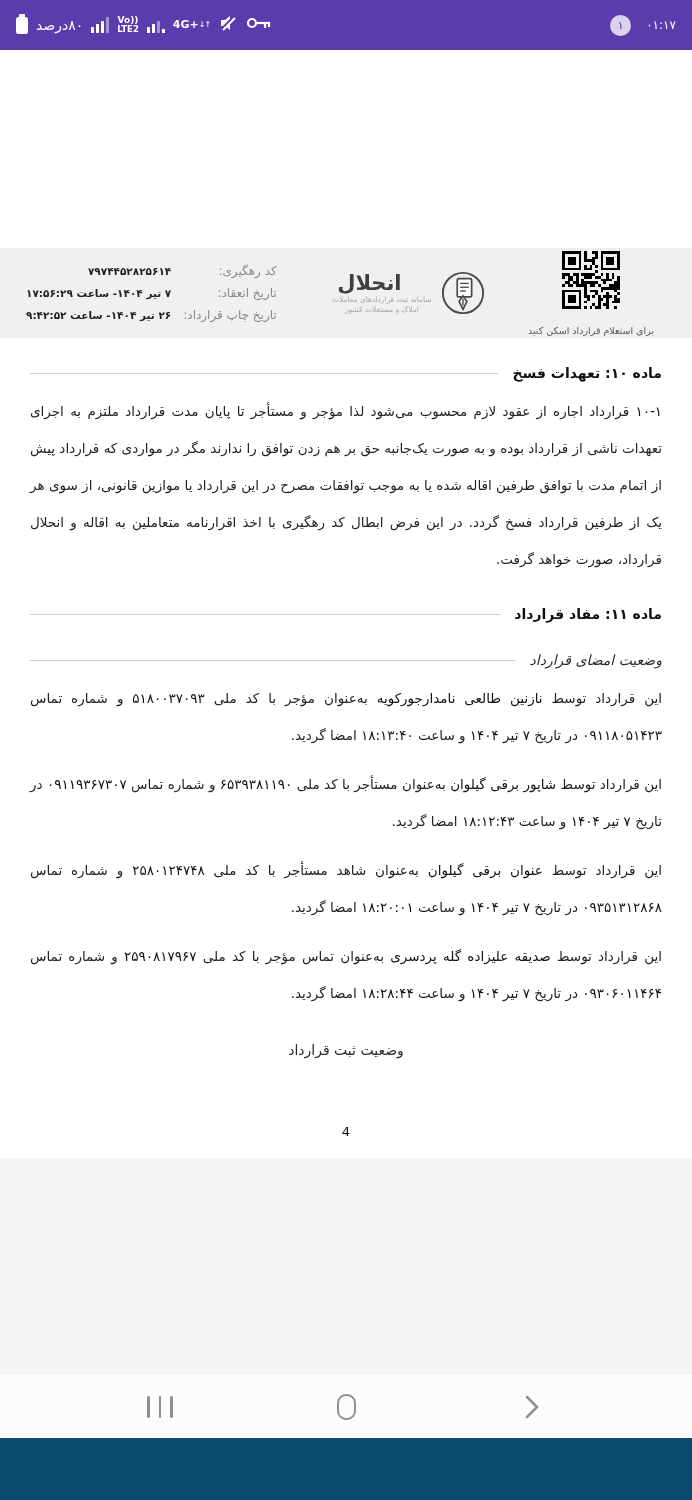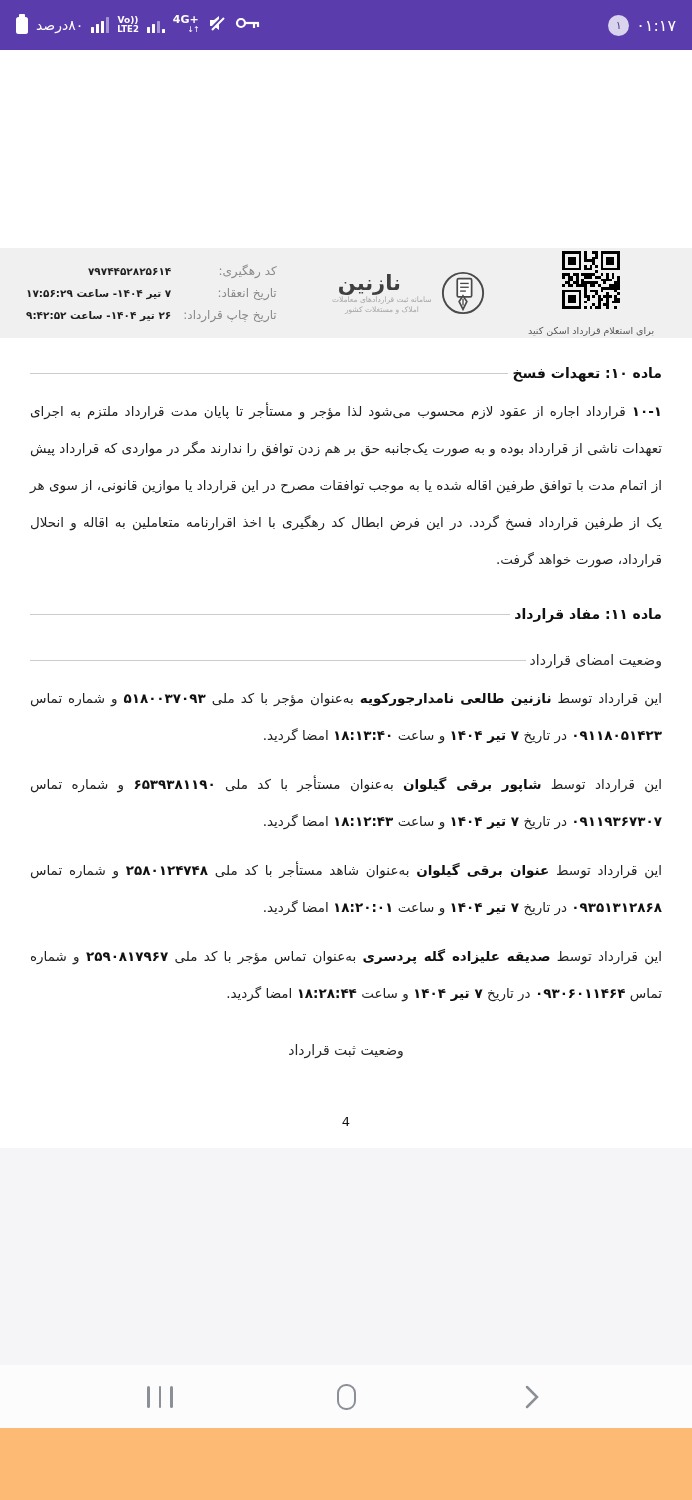--- a/index.html
+++ b/index.html
@@ -1,64 +1,64 @@
 <!DOCTYPE html>
 <html lang="fa"><head>
 <meta charset="utf-8">
 <style>
   * { margin:0; padding:0; box-sizing:border-box; }
   html,body { background:#ffffff; }
   body { font-family:"DejaVu Sans", sans-serif; }
-  .screen { width:692px; height:1500px; position:relative; background:#fdba74; overflow:hidden; margin:0 auto; }
+  .screen { width:692px; height:1500px; position:relative; background:#0c4a6e; overflow:hidden; margin:0 auto; }
 
   
   .statusbar { height:50px; background:#5b3cad; display:flex; align-items:center; justify-content:space-between; padding:0 16px; color:#fff; }
   .sb-left { display:flex; align-items:center; gap:8px; direction:ltr; }
   .sb-right { display:flex; align-items:center; gap:7px; direction:ltr; }
   .battery { width:12px; height:17px; background:#fff; border-radius:2.5px; position:relative; }
   .battery:before { content:""; position:absolute; top:-3px; left:3px; width:6px; height:3px; background:#fff; border-radius:1px 1px 0 0; }
   .sb-text { font-size:14px; letter-spacing:0; }
   .bars { display:flex; align-items:flex-end; gap:2px; height:16px; }
   .bars i { display:block; width:3px; background:#fff; border-radius:0.5px; }
   .bars i.dim { opacity:.45; }
   .stack { display:flex; flex-direction:column; align-items:center; line-height:9px; font-size:9px; font-weight:bold; }
   .stack .sm { font-size:8.5px; font-weight:bold; }
-  .fourg { display:flex; flex-direction:column; align-items:flex-end; line-height:10px; }
+  .fourg { display:flex; flex-direction:row; align-items:flex-end; line-height:10px; }
   .fourg .t { font-size:11px; font-weight:bold; }
   .fourg .a { font-size:8px; letter-spacing:-1px; }
   .alarm-chip { width:21px; height:21px; border-radius:50%; background:#d9d3ee; color:#4a3d7a; display:flex; align-items:center; justify-content:center; font-size:11px; }
-  .sb-time { font-size:16px; direction:rtl; }
+  .sb-time { font-size:12px; direction:rtl;margin-left:8px; }
 
   
   .page { background:#ffffff; }
   .doc-spacer { height:198px; background:#ffffff; }
 
   .doc-header { height:90px; background:#f0f0f1; direction:rtl; display:flex; align-items:center; justify-content:space-between; padding:0 26px; }
   .qr-block { display:flex; flex-direction:column; align-items:center; width:150px; }
   .qr-block svg { width:58px; height:58px; background:#f0f0f1; }
   .qr-caption { font-size:9.5px; color:#555; margin-top:16px; white-space:nowrap; }
   .logo-block { display:flex; align-items:center; gap:8px; direction:rtl; }
   .logo-badge { width:46px; height:46px; flex:0 0 auto; }
   .logo-texts { display:flex; flex-direction:column; align-items:center; }
   .logo-title { font-size:21px; font-weight:bold; color:#3f3f3f; letter-spacing:1px; }
   .logo-sub { font-size:7.5px; color:#a6a6a6; line-height:10px; text-align:center;margin-left:25px; }
   .meta-block { display:grid; grid-template-columns:auto auto; column-gap:12px; row-gap:8px; direction:rtl; align-items:baseline; }
   .meta-label { font-size:12px; color:#8a8a8a; white-space:nowrap; }
   .meta-value { font-size:10.5px; font-weight:bold; color:#1f1f1f; white-space:nowrap; }
 
   .content { direction:rtl; padding:0 30px; color:#222; }
-  .sec-head { display:flex; align-items:center; gap:4px; margin-top:27px; }
+  .sec-head { display:flex; align-items:center; gap:14px; margin-top:27px; }
   .sec-head .t { font-size:14px; font-weight:bold; color:#111; white-space:nowrap; }
   .sec-head.normal .t { font-weight:normal; color:#2a2a2a; }
   .sec-head .rule { flex:1; height:1px; background:#cccccc; }
   p.clause, p.sig { font-size:13.5px; line-height:37px; text-align:justify; margin-top:12px; }
   p.single { text-align:right; }
-  p.clause b, p.sig b { font-weight:bold; color:#111;margin-top:8px; }
+  p.clause b, p.sig b { font-weight:normal; color:#111;margin-top:8px; }
   .sig { margin-top:24px; }
-  .sig-head { margin-top:30px; }
+  .sig-head { margin-top:30px;font-style:italic; }
   .reg-head { margin-top:30px;flex-direction:column; }
   .h11 { margin-top:28px; }
   .page-num { text-align:center; font-size:13px; color:#111; margin-top:52px; padding-bottom:19px; }
 
   
   .next-gap { height:217px; background:#f5f5f7; }
   .navbar { height:63px; background:#fcfcfd; display:flex; align-items:center; justify-content:space-between; padding:0 138px; }
   .nav-btn { display:flex; align-items:center; justify-content:center; width:44px; height:44px; }
   .recents { display:flex; gap:9px; }
   .recents i { display:block; width:2.5px; height:22px; background:#8b8f96; border-radius:2px; }
@@ -267,21 +267,21 @@
         <svg class="logo-badge" viewBox="0 0 48 48">
           <circle cx="24" cy="24" r="21" fill="none" stroke="#4a4a4a" stroke-width="2"></circle>
           <rect x="18" y="9" width="15" height="19" rx="1.5" fill="#fff" stroke="#4a4a4a" stroke-width="1.8"></rect>
           <line x1="21" y1="14" x2="30" y2="14" stroke="#4a4a4a" stroke-width="1.4"></line>
           <line x1="21" y1="18" x2="30" y2="18" stroke="#4a4a4a" stroke-width="1.4"></line>
           <line x1="21" y1="22" x2="27" y2="22" stroke="#4a4a4a" stroke-width="1.4"></line>
           <path d="M24 27 L28 33 L24 41 L20 33 Z" fill="#fff" stroke="#4a4a4a" stroke-width="1.8"></path>
           <line x1="24" y1="30" x2="24" y2="37" stroke="#4a4a4a" stroke-width="1.4"></line>
         </svg>
         <div class="logo-texts">
-          <div class="logo-title">نازنین</div>
+          <div class="logo-title">انحلال</div>
           <div class="logo-sub">سامانه ثبت قراردادهای معاملات</div>
           <div class="logo-sub">املاک و مستغلات کشور</div>
         </div>
       </div>
       <div class="meta-block">
         <span class="meta-label">کد رهگیری:</span>
         <span class="meta-value">۷۹۷۴۴۵۲۸۲۵۶۱۴</span>
         <span class="meta-label">تاریخ انعقاد:</span>
         <span class="meta-value">۷ تیر ۱۴۰۴- ساعت ۱۷:۵۶:۲۹</span>
         <span class="meta-label">تاریخ چاپ قرارداد:</span>

